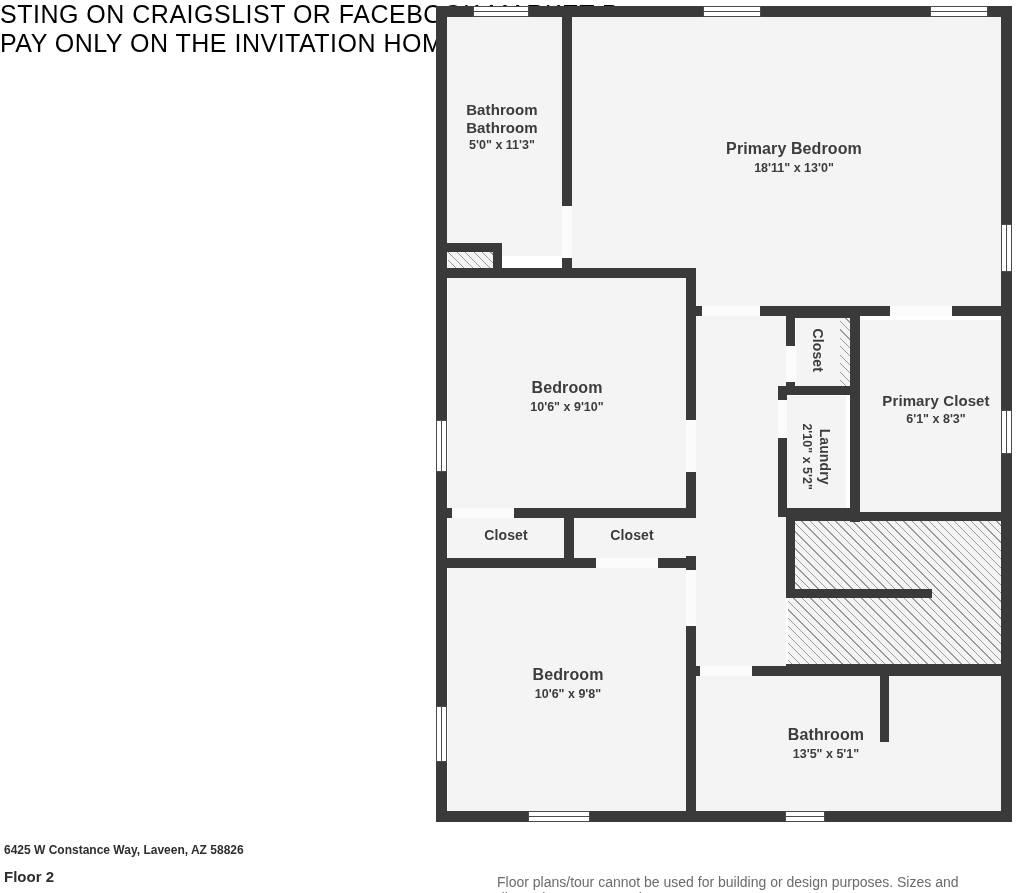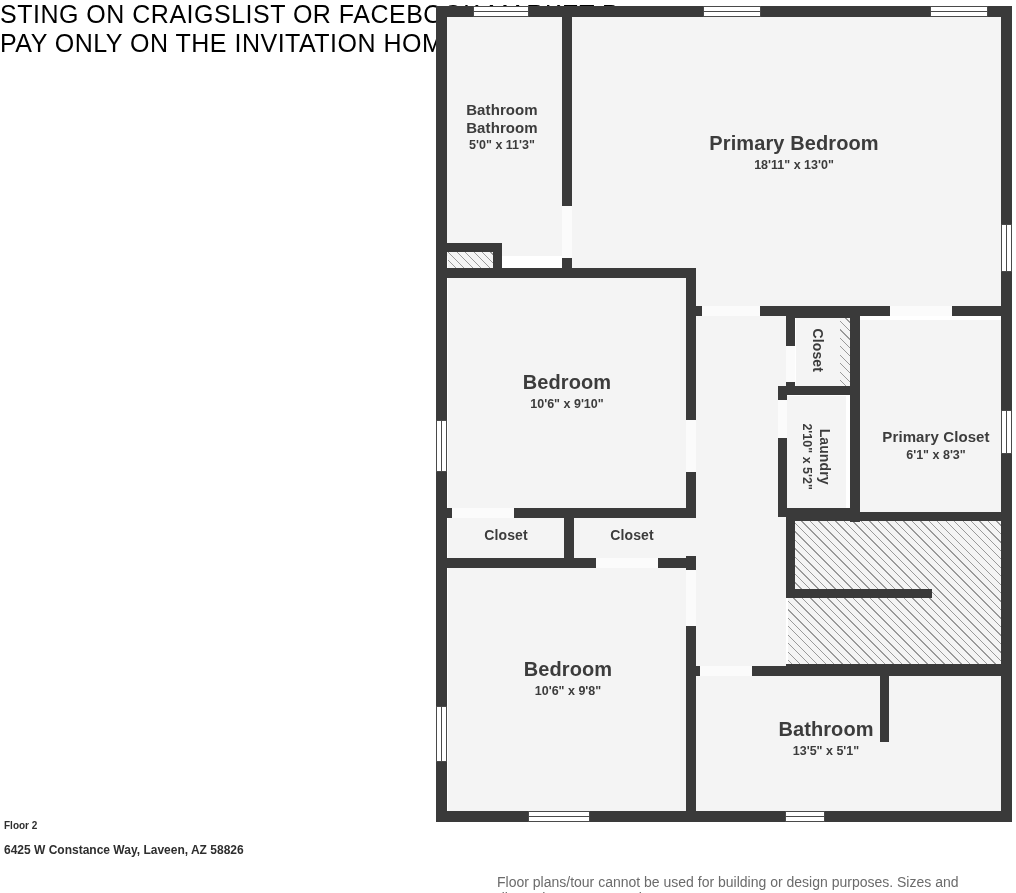--- a/index.html
+++ b/index.html
@@ -84,21 +84,21 @@
     line-height: 1.18;
     white-space: nowrap;
     pointer-events: none;
   }
   .label .name {
     display: block;
     font-size: 15px;
     font-weight: bold;
     letter-spacing: .1px;
   }
-  .label .name.big { font-size: 20px; }
+  .label .name.big { font-size: 16px; margin-top: 8px; }
   .label .dim {
     display: block;
     font-size: 12.5px;
     font-weight: bold;
     margin-top: 2px;
   }
   .label.rot90 {
     transform-origin: 50% 50%;
     transform: rotate(90deg);
   }
@@ -129,22 +129,22 @@
   
   #footer-address {
     position: absolute;
     left: 4px; top: 843px;
     font-size: 12px;
     font-weight: bold;
     color: #2e2e2e;
   }
   #footer-floor {
     position: absolute;
-    left: 4px; top: 820px;
-    font-size: 10px;
+    left: 4px; top: 868px;
+    font-size: 15px;
     font-weight: bold;
     color: #2e2e2e;
   }
   #footer-disclaimer {
     position: absolute;
     left: 497px; top: 874px;
     font-size: 14px;
     color: #6b6b6b;
   }
 </style>
@@ -274,21 +274,21 @@
 
     <div class="label rot90 small" style="left:778px; top:342px; width:80px;">
       <span class="name">Closet</span>
     </div>
 
     <div class="label rot90 small" style="left:776px; top:440px; width:80px;">
       <span class="name">Laundry</span>
       <span class="dim">2'10" x 5'2"</span>
     </div>
 
-    <div class="label" style="left:863px; top:392px; width:146px;margin-top:36px;">
+    <div class="label" style="left:863px; top:392px; width:146px;">
       <span class="name">Primary Closet</span>
       <span class="dim">6'1" x 8'3"</span>
     </div>
 
     <div class="label small" style="left:448px; top:527px; width:116px;">
       <span class="name">Closet</span>
     </div>
 
     <div class="label small" style="left:574px; top:527px; width:116px;">
       <span class="name">Closet</span>

